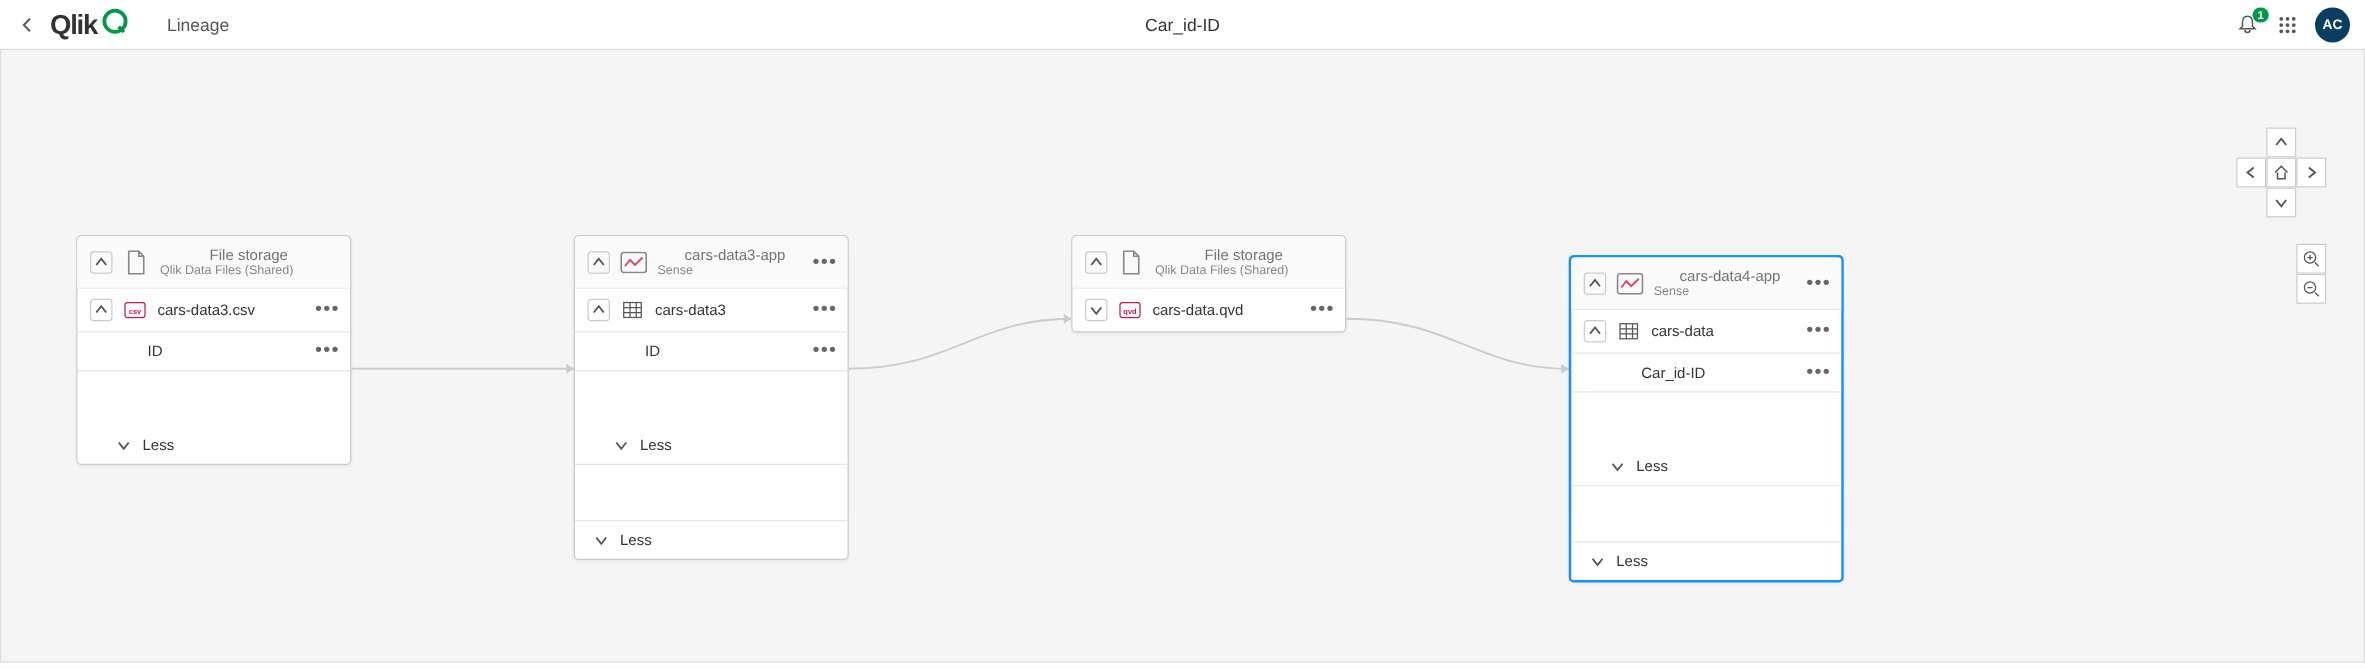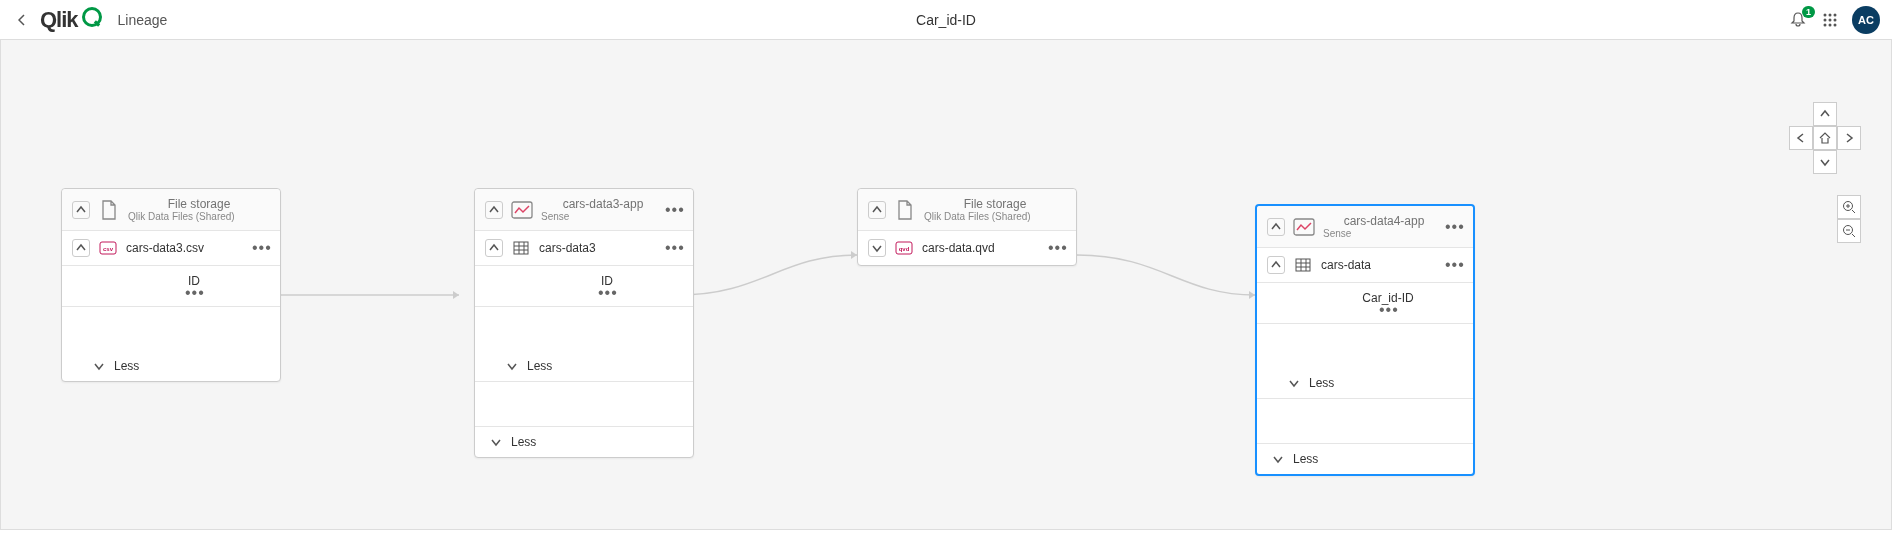--- a/index.html
+++ b/index.html
@@ -10,21 +10,21 @@
   align-items: center;
   height: 40px;
   border-bottom: 1px solid #ddd;
   padding: 0 12px;
   position: relative;
 }
 .back-btn { width: 20px; height: 20px; display: flex; align-items: center; justify-content: center; cursor: pointer; margin-right: 8px; }
 .logo { font-weight: 700; font-size: 22px; letter-spacing: -1px; display: flex; align-items: flex-start; }
 .logo .q-icon { width: 20px; height: 20px; border: 3px solid #009845; border-radius: 50%; display: inline-block; margin-left: 4px; position: relative; }
 .logo .q-icon::after { content: ''; position: absolute; width: 6px; height: 3px; background: #009845; bottom: -1px; right: -1px; transform: rotate(45deg); }
-.breadcrumb { margin-left: 16px; color: #555; font-size: 14px; }
+.breadcrumb { margin-left: 32px; color: #555; font-size: 14px; }
 .page-title { position: absolute; left: 50%; transform: translateX(-50%); font-size: 14px; color: #333; }
 .header-right { margin-left: auto; display: flex; align-items: center; gap: 14px; }
 .bell { position: relative; cursor: pointer; width: 18px; height: 18px; }
 .badge { position: absolute; top: -5px; right: -7px; background: #009845; color: #fff; border-radius: 8px; font-size: 9px; padding: 1px 4px; font-weight: bold; }
 .grid-icon { width: 16px; height: 16px; cursor: pointer; }
 .avatar { width: 28px; height: 28px; border-radius: 50%; background: #0a3d62; color: #fff; display: flex; align-items: center; justify-content: center; font-size: 11px; font-weight: 600; cursor: pointer; }
 
 .canvas {
   position: relative;
   background: #f5f5f5;
@@ -58,21 +58,21 @@
 .more { width: 18px; cursor: pointer; color: #666; text-align: center; font-size: 16px; line-height: 10px; letter-spacing: 1px; }
 
 .node-row {
   display: flex; align-items: center;
   padding: 8px 10px;
   border-bottom: 1px solid #e5e5e5;
 }
 .node-row:last-child { border-bottom: none; }
 .row-icon { width: 20px; height: 16px; margin: 0 8px; display: flex; align-items: center; justify-content: center; flex-shrink: 0; }
 .row-label { flex: 1; font-size: 12px; color: #333; }
-.field-row { padding-left: 56px; flex-direction: column; }
+.field-row { padding-left: 56px; }
 .less-row { padding-left: 32px; cursor: pointer; margin-top: 44px; }
 .less-row .chev-inline { margin-right: 8px; }
 .chev-inline { width: 12px; display: inline-flex; }
 
 .pan-controls { position: absolute; top: 62px; right: 30px; }
 .pan-grid { display: grid; grid-template-columns: 24px 24px 24px; grid-template-rows: 24px 24px 24px; }
 .pan-btn { width: 24px; height: 24px; border: 1px solid #ccc; background: #fff; display: flex; align-items: center; justify-content: center; cursor: pointer; }
 .pan-grid .empty { border: none; background: transparent; }
 .zoom-controls { position: absolute; top: 155px; right: 30px; display: flex; flex-direction: column; }
 .zoom-btn { width: 24px; height: 24px; border: 1px solid #ccc; background: #fff; display: flex; align-items: center; justify-content: center; cursor: pointer; }
@@ -167,21 +167,21 @@
         </div>
         <div class="node-row less-row" style="">
           <span class="chev-inline">
             <svg width="10" height="10">
               <path d="M1 3 L5 8 L9 3" stroke="#555" fill="none" stroke-width="1.5"></path>
             </svg>
           </span>
           <span class="row-label">Less</span>
         </div>
       </div>
-      <div class="node" style="left: 473px; top: 148px;">
+      <div class="node" style="left: 458px; top: 148px;">
         <div class="node-header">
           <div class="chev">
             <svg width="10" height="10">
               <path d="M1 7 L5 2 L9 7" stroke="#555" fill="none" stroke-width="1.5"></path>
             </svg>
           </div>
           <div class="node-icon">
             <svg width="22" height="18" viewBox="0 0 22 18">
               <rect x="1" y="1" width="20" height="16" rx="2" stroke="#888" fill="none" stroke-width="1.3"></rect>
               <polyline points="4,12 8,7 12,11 18,5" stroke="#d46" fill="none" stroke-width="1.5"></polyline>

